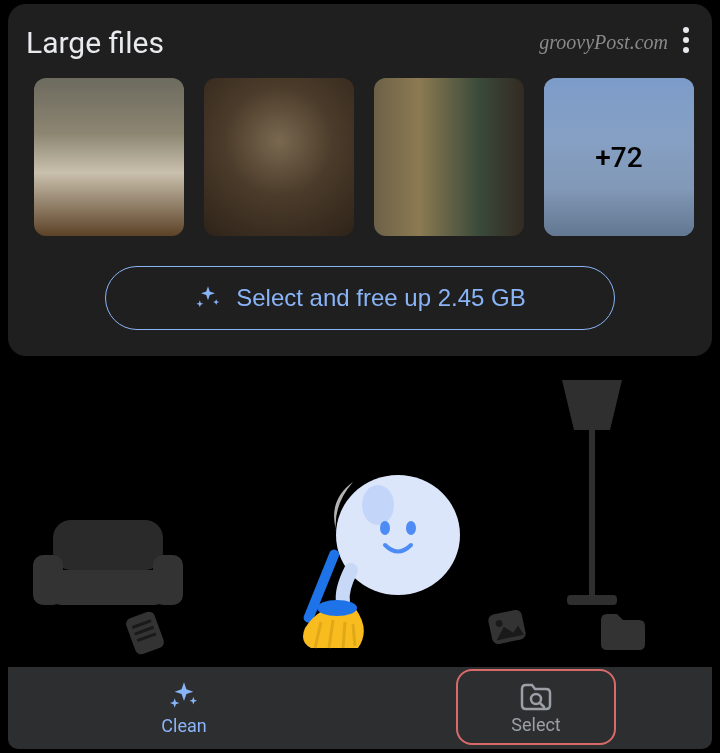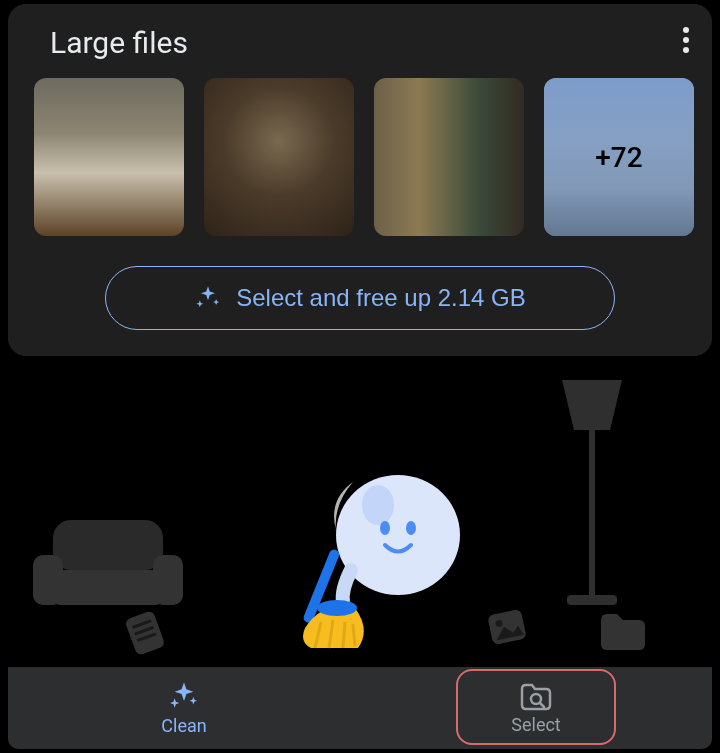--- a/index.html
+++ b/index.html
@@ -15,21 +15,20 @@
       background: #1f1f1f;
       border-radius: 18px;
       margin: 4px 8px 0 8px;
       padding: 18px 18px 26px 18px;
     }
     .card-header {
       display: flex;
       align-items: center;
       justify-content: space-between;
       margin-bottom: 16px;
-      margin-left: 24px;
     }
     .card-title {
       color: #e8eaed;
       font-size: 30px;
       font-weight: 400;
     }
     .header-right {
       display: flex;
       align-items: center;
       gap: 10px;
@@ -179,20 +178,21 @@
       pointer-events: none;
     }
   </style>
 </head>
 <body>
 
 <div class="card">
   <div class="card-header">
     <div class="card-title">Large files</div>
     <div class="header-right">
+      <div class="watermark">groovyPost.com</div>
       <div class="more-icon">
         <svg width="8" height="28" viewBox="0 0 8 28">
             <circle cx="4" cy="4" r="3" fill="#e8eaed"></circle>
             <circle cx="4" cy="14" r="3" fill="#e8eaed"></circle>
             <circle cx="4" cy="24" r="3" fill="#e8eaed"></circle>
           </svg>
       </div>
     </div>
   </div>
 
@@ -205,21 +205,21 @@
       <span class="thumb-more-label">+72</span>
     </div>
   </div>
 
   <button class="action-btn">
     <svg class="sparkle-sm" width="28" height="28" viewBox="0 0 24 24" fill="#8ab4f8">
       <path d="M12 2l1.5 4.5L18 8l-4.5 1.5L12 14l-1.5-4.5L6 8l4.5-1.5L12 2z"></path>
       <path d="M5 14l.8 2.2L8 17l-2.2.8L5 20l-.8-2.2L2 17l2.2-.8L5 14z"></path>
       <path d="M19 13l.7 1.8 1.8.7-1.8.7L19 18l-.7-1.8-1.8-.7 1.8-.7L19 13z"></path>
     </svg>
-    <span>Select and free up 2.14 GB</span>
+    <span>Select and free up 2.45 GB</span>
   </button>
 </div>
 
 <div class="illustration-zone">
   <svg class="sofa" width="160" height="110" viewBox="0 0 160 110">
     <rect x="25" y="10" width="110" height="50" rx="18" fill="#2a2a2a"></rect>
     <rect x="5" y="45" width="30" height="50" rx="10" fill="#333"></rect>
     <rect x="125" y="45" width="30" height="50" rx="10" fill="#333"></rect>
     <rect x="25" y="60" width="110" height="35" rx="8" fill="#333"></rect>
   </svg>

